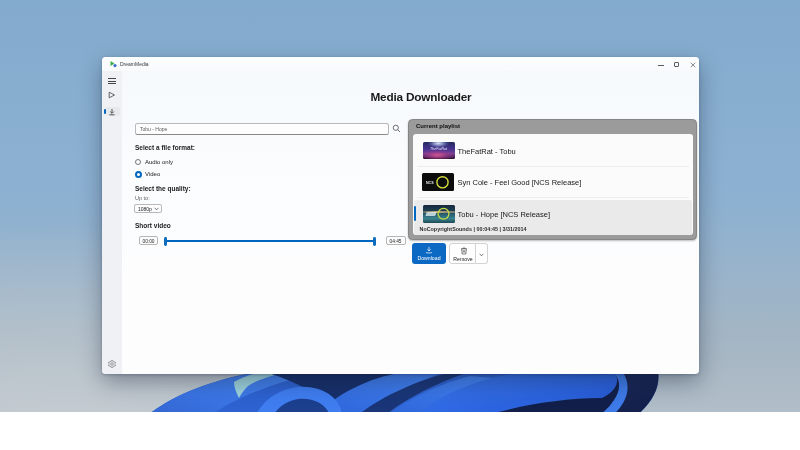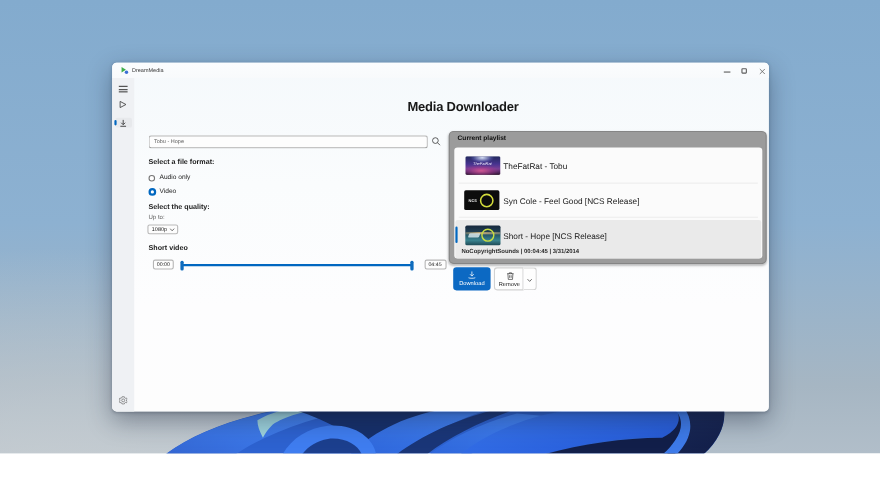--- a/index.html
+++ b/index.html
@@ -178,21 +178,21 @@
       </div>
       <div class="abs" style="left:45px;top:44px;font-size:7.5px;color:#191919;">Syn Cole - Feel Good [NCS Release]</div>
 
       <div class="abs" style="left:10px;top:71px;width:32px;height:17.5px;border-radius:1.5px;background:linear-gradient(180deg,#16283c 0%, #1f3e52 32%, #2a6372 55%, #39828e 75%, #1e4a56 100%);overflow:hidden;">
         <div class="abs" style="left:0;top:6.2px;width:32px;height:1.6px;background:linear-gradient(90deg, rgba(250,210,140,.25), rgba(250,205,130,.75) 40%, rgba(250,210,150,.35));"></div>
         <div class="abs" style="left:3px;top:7px;width:10px;height:4px;background:rgba(222,238,242,.8);transform:skewX(-20deg);border-radius:1px;"></div>
         <svg class="abs" style="left:0;top:0" width="32" height="18" viewBox="0 0 32 18">
             <circle cx="20.5" cy="8.8" r="5.4" fill="none" stroke="#c6dc42" stroke-width="1.3"></circle>
           </svg>
       </div>
-      <div class="abs" style="left:45px;top:76px;font-size:7.5px;color:#191919;">Short - Hope [NCS Release]</div>
+      <div class="abs" style="left:45px;top:76px;font-size:7.5px;color:#191919;">Tobu - Hope [NCS Release]</div>
       <div class="abs" style="left:7px;top:92px;font-size:5.4px;font-weight:bold;color:#2c2c2c;">NoCopyrightSounds | 00:04:45 | 3/31/2014</div>
     </div>
 
     <div class="abs" style="left:310px;top:186px;width:34px;height:20.5px;background:#0c69c3;border-radius:3px;">
       <svg class="abs" style="left:13px;top:3px" width="8" height="8" viewBox="0 0 8 8">
           <path d="M4,0.8 L4,4.8 M2.3,3.3 L4,5 L5.7,3.3 M0.9,6.5 C2.1,7.15 5.9,7.15 7.1,6.5" stroke="#fff" stroke-width="0.7" fill="none"></path>
         </svg>
       <div class="abs" style="left:0;top:12px;width:34px;text-align:center;font-size:5.2px;color:#fff;">Download</div>
     </div>
     <div class="abs" style="left:346.5px;top:186px;width:27px;height:20.5px;background:#fefefe;border:0.6px solid #d2d2d2;border-radius:3px 0 0 3px;">

